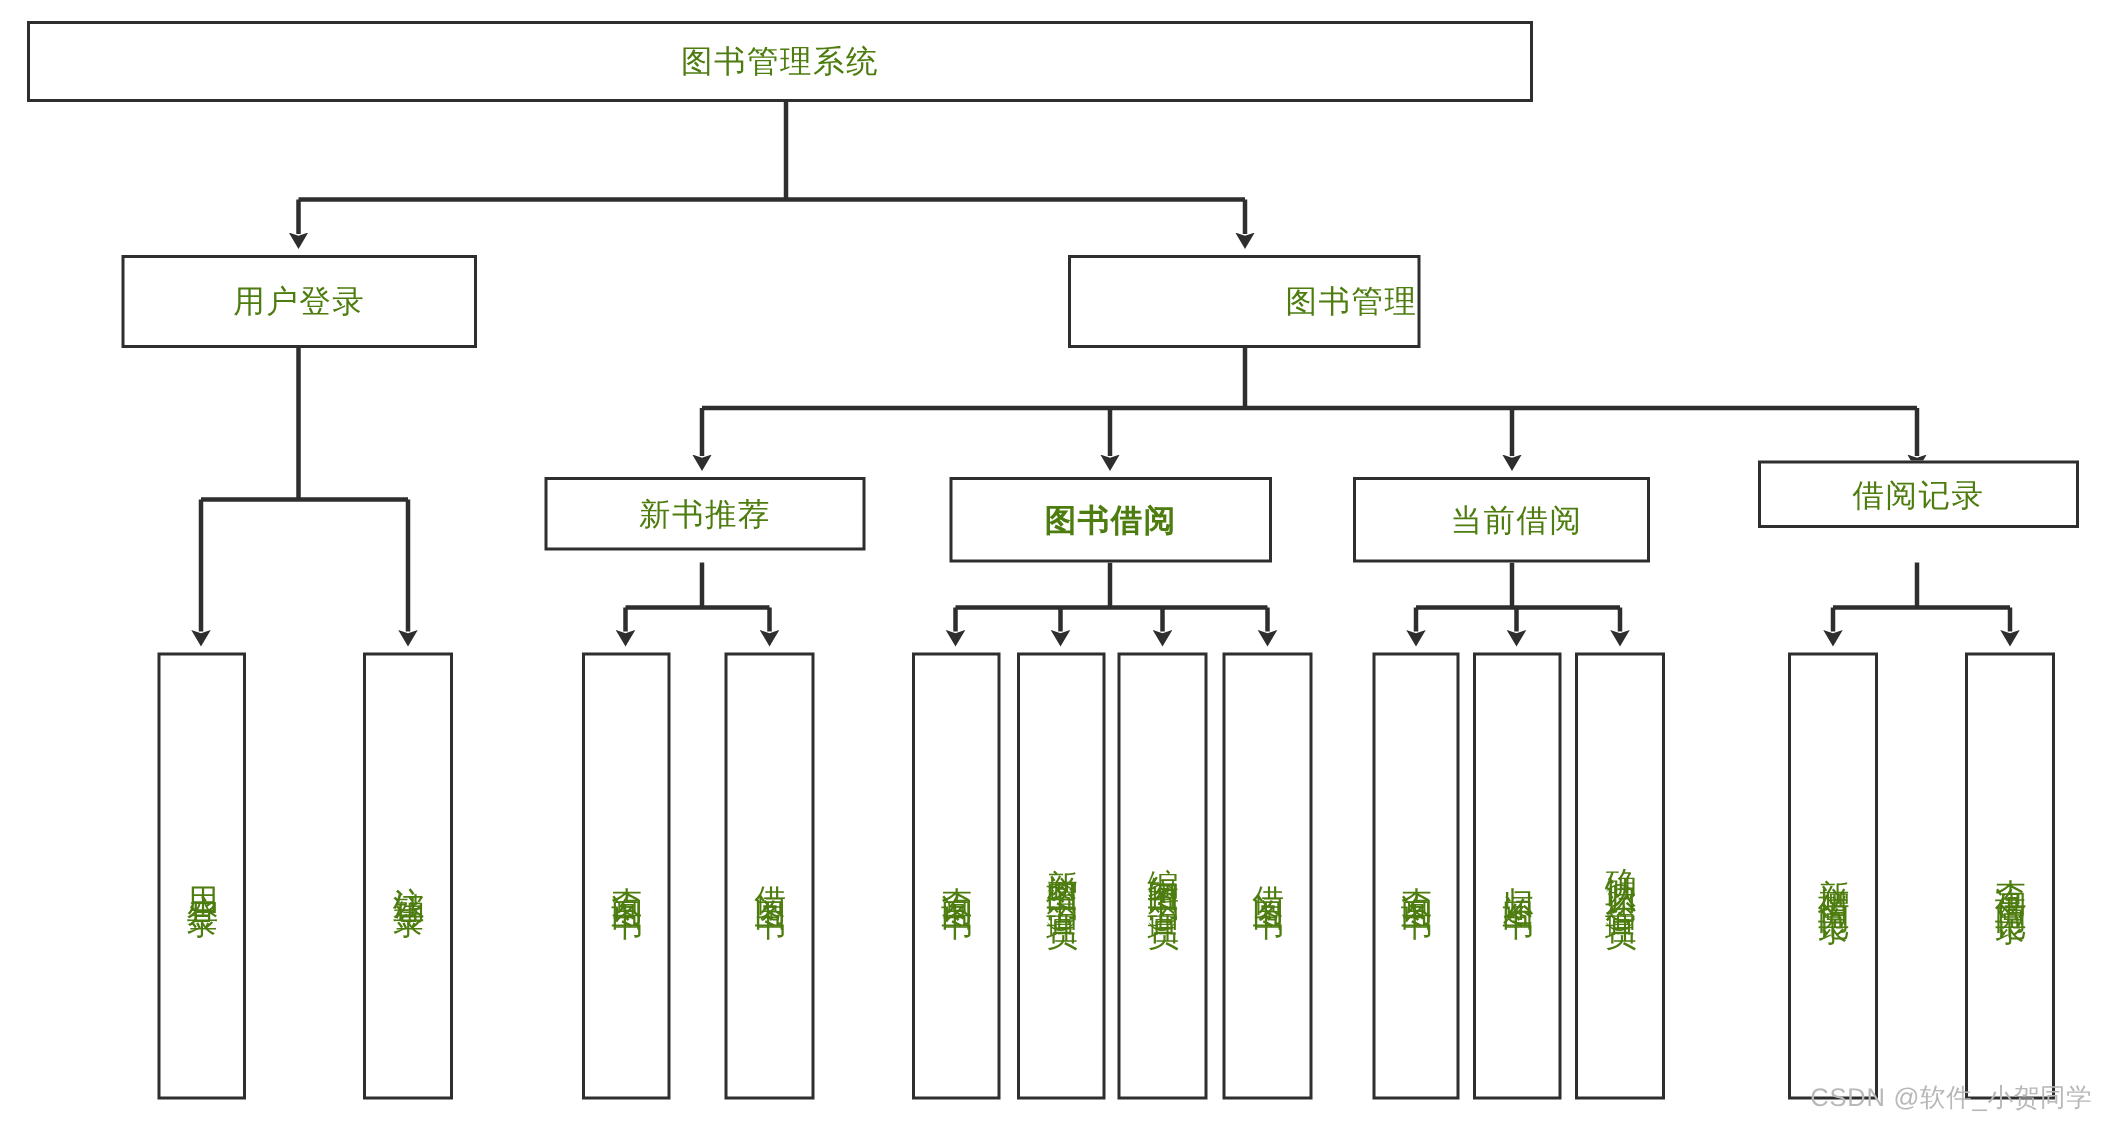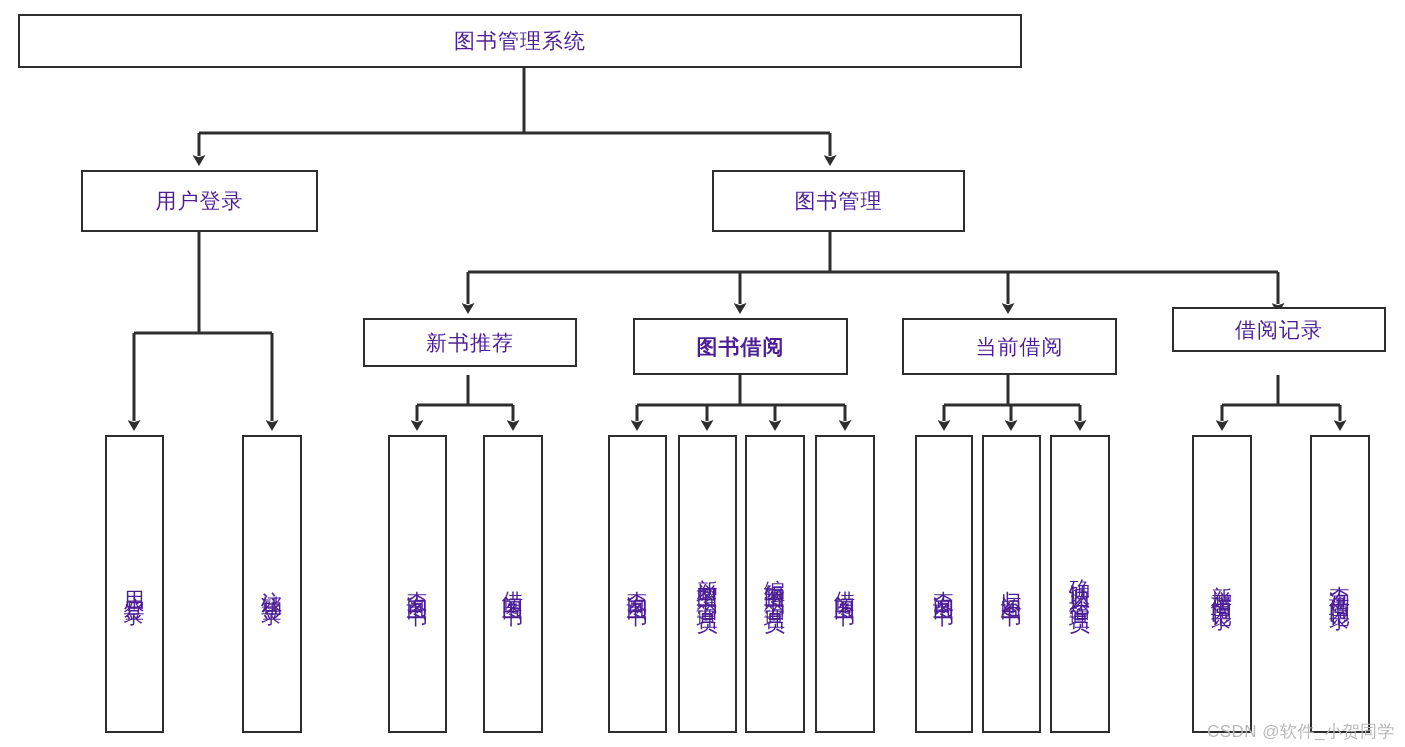--- a/index.html
+++ b/index.html
@@ -27,21 +27,21 @@
     pointer-events: none;
   }
   .node {
     position: absolute;
     box-sizing: border-box;
     background: #ffffff;
     border: 2px solid #2e2e2e;
     display: flex;
     align-items: center;
     justify-content: center;
-    color: #4c1d95;
+    color: #4d7c0f;
   }
   .node.horiz {
     font-size: 21px;
     letter-spacing: 1px;
   }
   .node.vert {
     font-size: 21px;
   }
   .node.vert .vlabel {
     writing-mode: vertical-rl;
@@ -123,31 +123,31 @@
     </g>
   </svg>
 
   <div class="node horiz" style="left: 18px; top: 14px; width: 1004px; height: 54px;">
     <span class="hlabel">图书管理系统</span>
   </div>
 
   <div class="node horiz" style="left: 81px; top: 170px; width: 237px; height: 62px;">
     <span class="hlabel">用户登录</span>
   </div>
-  <div class="node horiz" style="left: 712px; top: 170px; width: 253px; height: 62px;">
+  <div class="node horiz" style="left: 712px; top: 170px; width: 235px; height: 62px; justify-content: flex-end;">
     <span class="hlabel">图书管理</span>
   </div>
 
   <div class="node horiz" style="left: 363px; top: 318px; width: 214px; height: 49px;">
     <span class="hlabel">新书推荐</span>
   </div>
   <div class="node horiz" style="left: 633px; top: 318px; width: 215px; height: 57px; font-weight: bold;">
     <span class="hlabel">图书借阅</span>
   </div>
-  <div class="node horiz" style="left: 902px; top: 318px; width: 215px; height: 57px; padding-left: 20px;">
+  <div class="node horiz" style="left: 902px; top: 318px; width: 198px; height: 57px; padding-left: 20px;">
     <span class="hlabel">当前借阅</span>
   </div>
   <div class="node horiz" style="left: 1172px; top: 307px; width: 214px; height: 45px;">
     <span class="hlabel">借阅记录</span>
   </div>
 
   <div class="node vert" style="left: 105px; top: 435px; width: 59px; height: 298px;">
     <span class="vlabel">用户登录</span>
   </div>
   <div class="node vert" style="left: 242px; top: 435px; width: 60px; height: 298px;">

